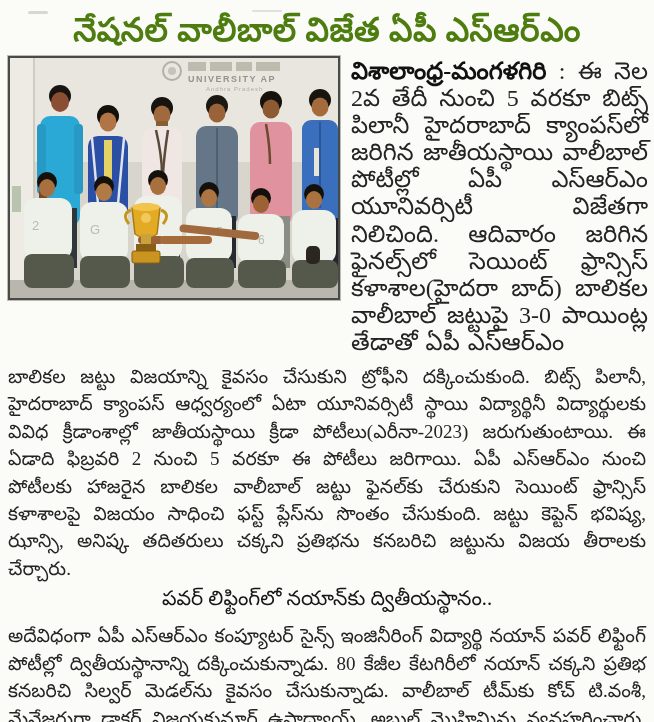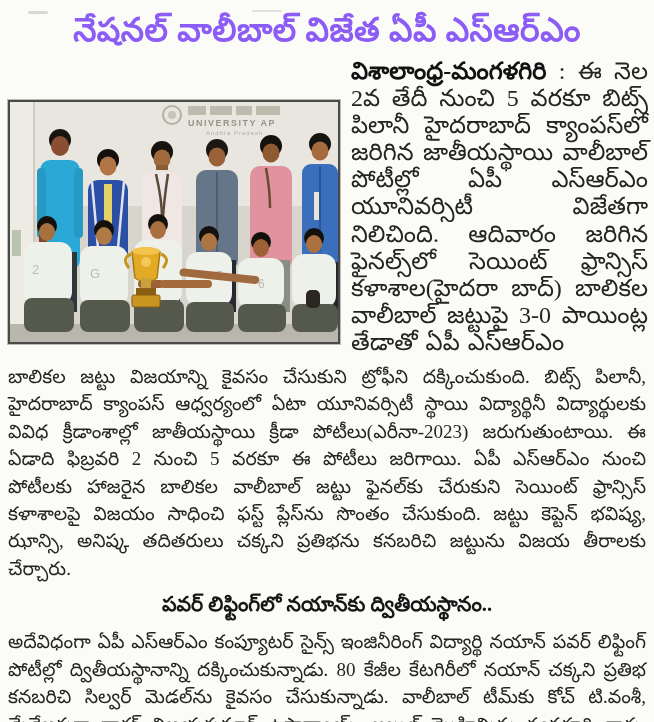--- a/index.html
+++ b/index.html
@@ -17,39 +17,38 @@
   .artifact{position:absolute;background:#b9b9b4;border-radius:2px;}
   .artifact.a1{left:28px;top:1px;width:20px;height:3px;opacity:.55;}
   .artifact.a2{left:252px;top:0;width:30px;height:2px;opacity:.4;}
 
   h1.headline{
     margin:10px 12px 6px;
     text-align:center;
     font-size:33px;
     line-height:40px;
     font-weight:bold;
-    color:#8b5cf6;
+    color:#4d7c0f;
     letter-spacing:.5px;
     font-family:"Liberation Serif","DejaVu Serif",serif;
   }
 
   .content-row{
     display:flex;
     align-items:flex-start;
     padding:0 6px 0 8px;
     gap:11px;
   }
 
   .photo-frame{
     flex:0 0 auto;
     width:328px;height:240px;
     border:2px solid #4a4a46;
     background:#ef4444;
     box-shadow:0 0 0 1px #bcbcb6;
-    margin-top:44px;
   }
   .photo-frame svg{display:block;}
 
   p.intro{
     flex:1 1 auto;
     margin:2px 0 0 0;
     font-size:24px;
     line-height:27.1px;
     text-align:justify;
     text-justify:inter-word;
@@ -62,24 +61,24 @@
     margin:7px 8px 0 8px;
     font-size:19px;
     line-height:27.4px;
     text-align:justify;
     text-justify:inter-word;
     color:#242424;
     word-spacing:2px;
   }
 
   h2.subhead{
-    margin:11px 0 4px 0;
+    margin:5px 0 4px 0;
     text-align:center;
     font-size:20.5px;
-    font-weight:bold;
+    font-weight:normal;
     color:#161616;
   }
 </style>
 </head>
 <body>
 
 <div class="page">
 
   <div class="artifact a1"></div>
   <div class="artifact a2"></div>

